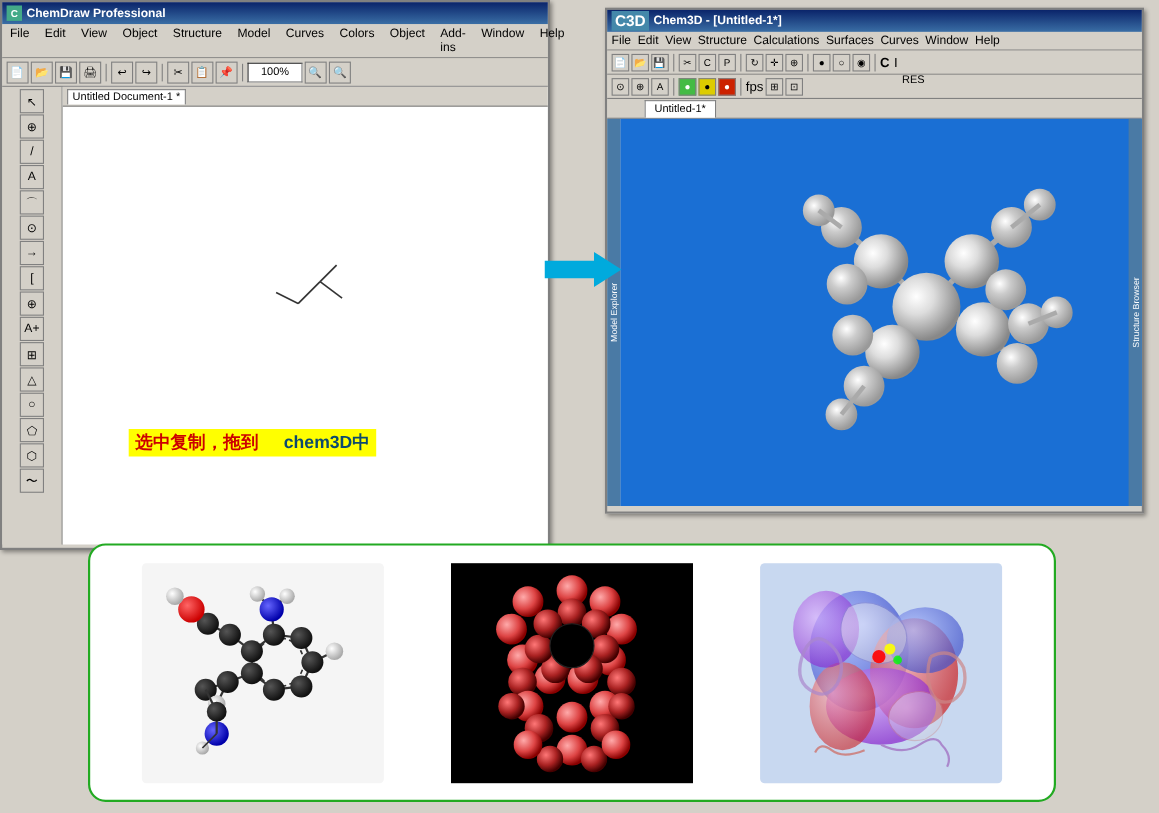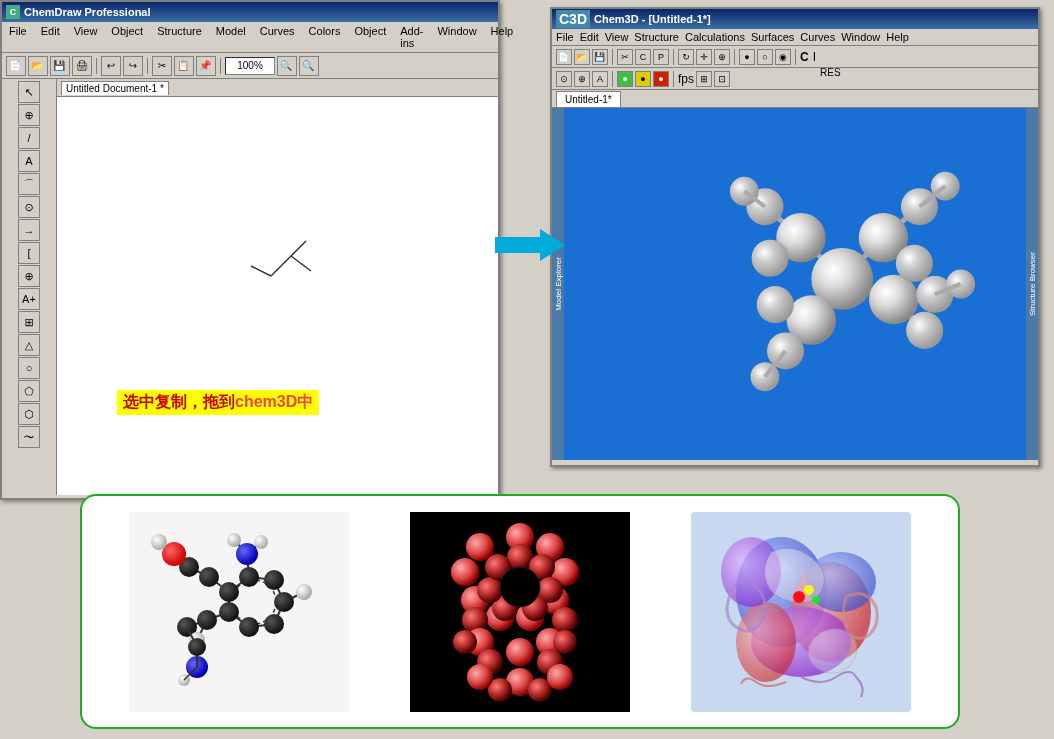--- a/index.html
+++ b/index.html
@@ -153,21 +153,22 @@
       position: absolute;
       bottom: 80px;
       left: 60px;
       font-size: 16px;
       font-weight: bold;
       color: #cc0000;
       background: yellow;
       padding: 2px 6px;
     }
     .annotation-text .chem3d {
-      color: #ef4444;
+      color: #0c4a6e;
+      padding-left: 23px;
     }
 
     
     .arrow-container {
       position: absolute;
       top: 220px;
       left: 490px;
       width: 80px;
       height: 50px;
       display: flex;
@@ -241,21 +242,21 @@
       height: 18px;
     }
 
     .chem3d-tab {
       background: white;
       border: 1px solid #808080;
       border-bottom: none;
       padding: 0 8px;
       font-size: 10px;
       height: 16px;
-      display: flex; align-items: center;
+      display: flex; align-items: center; margin-left: 30px;
     }
 
     .chem3d-main {
       display: flex;
       height: calc(100% - 104px);
     }
 
     .chem3d-left-panel {
       width: 12px;
       background: #4a7aa5;

